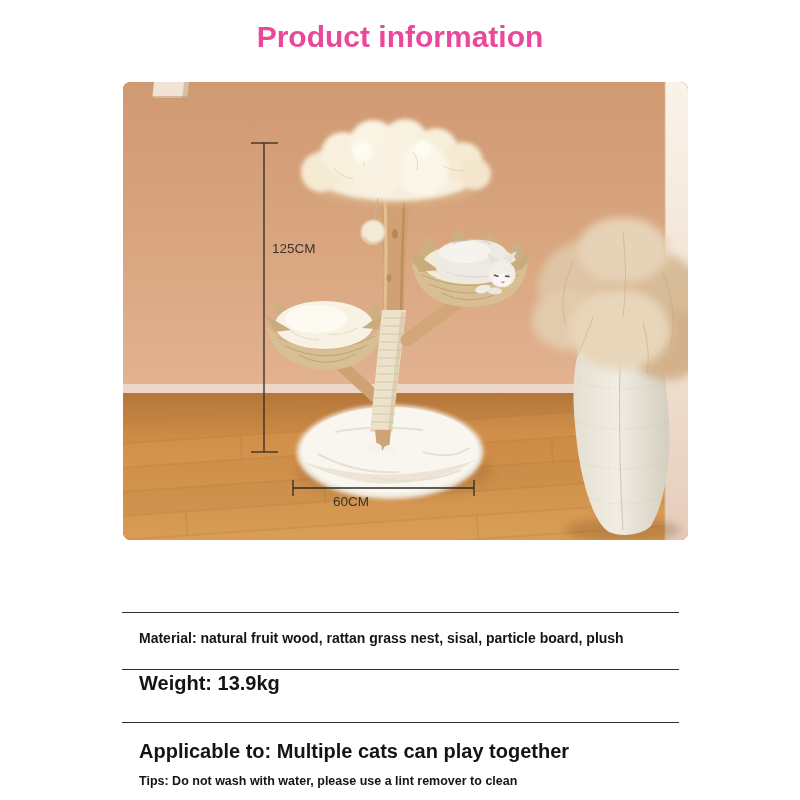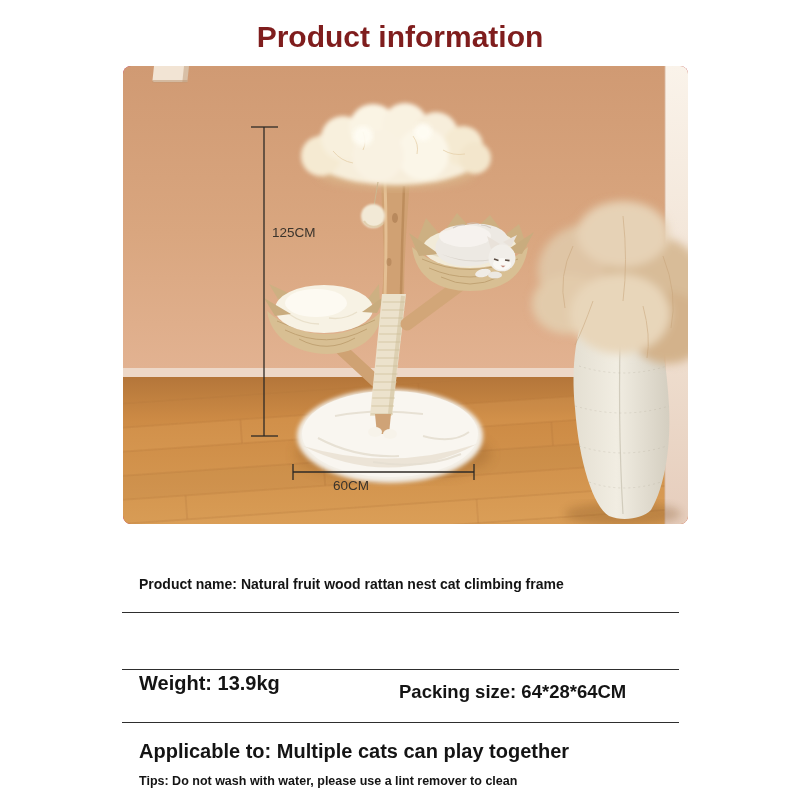--- a/index.html
+++ b/index.html
@@ -1,18 +1,18 @@
 <!DOCTYPE html>
 <html><head>
 <meta charset="utf-8">
 <style>
   html,body{margin:0;padding:0;background:#ffffff;}
   body{width:800px;height:800px;position:relative;font-family:"Liberation Sans",sans-serif;color:#141414;overflow:hidden;}
-  .page-title{position:absolute;top:20px;left:0;width:800px;text-align:center;font-size:30px;font-weight:bold;color:#7f1d1d;}
-  .photo{position:absolute;left:123px;top:66px;width:565px;height:458px;border-radius:8px;overflow:hidden;background:#be185d;text-align:center;}
+  .page-title{position:absolute;top:20px;left:0;width:800px;text-align:center;font-size:30px;font-weight:bold;color:#ec4899;}
+  .photo{position:absolute;left:123px;top:82px;width:565px;height:458px;border-radius:8px;overflow:hidden;background:#be185d;text-align:center;}
   .photo svg{display:block;}
   svg text{font-family:"Liberation Sans",sans-serif;}
   .specs{position:absolute;left:122px;top:560px;width:557px;height:240px;}
   .spec{position:absolute;left:17px;font-weight:bold;white-space:nowrap;color:#141414;}
   .rule{position:absolute;left:0;width:557px;height:0;border-top:1.5px solid #2e2e2e;}
   #spec-product{top:16px;font-size:14px;}
   #rule-1{top:52px;}
   #spec-material{top:70px;font-size:14px;}
   #rule-2{top:109px;}
   #spec-weight{top:112px;font-size:20px;}
@@ -281,21 +281,20 @@
   <g stroke="#2e2a26" stroke-width="1.3">
     <line x1="170" y1="406" x2="351" y2="406"></line>
     <line x1="170" y1="398" x2="170" y2="414"></line>
     <line x1="351" y1="398" x2="351" y2="414"></line>
   </g>
   <text x="228" y="424" font-size="13.5" fill="#3b342c" text-anchor="middle">60CM</text>
 </svg>
 </div>
 
 <div class="specs">
-  <div class="spec" id="spec-product">Product name: Natural fruit wood rattan nest cat climbing frame</div>
   <div class="rule" id="rule-1"></div>
+  <div class="spec" id="spec-material">Material: natural fruit wood, rattan grass nest, sisal, particle board, plush</div>
   <div class="rule" id="rule-2"></div>
   <div class="spec" id="spec-weight">Weight: 13.9kg</div>
-  <div class="spec" id="spec-packing">Packing size: 64*28*64CM</div>
   <div class="rule" id="rule-3"></div>
   <div class="spec" id="spec-applicable">Applicable to: Multiple cats can play together</div>
   <div class="spec" id="spec-tips">Tips: Do not wash with water, please use a lint remover to clean</div>
 </div>
 
 </body></html>

